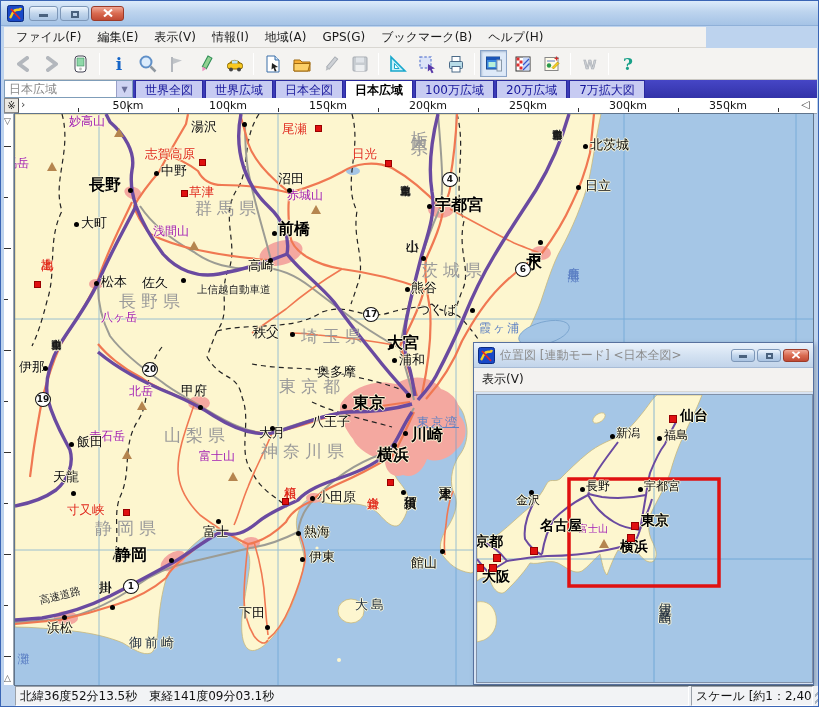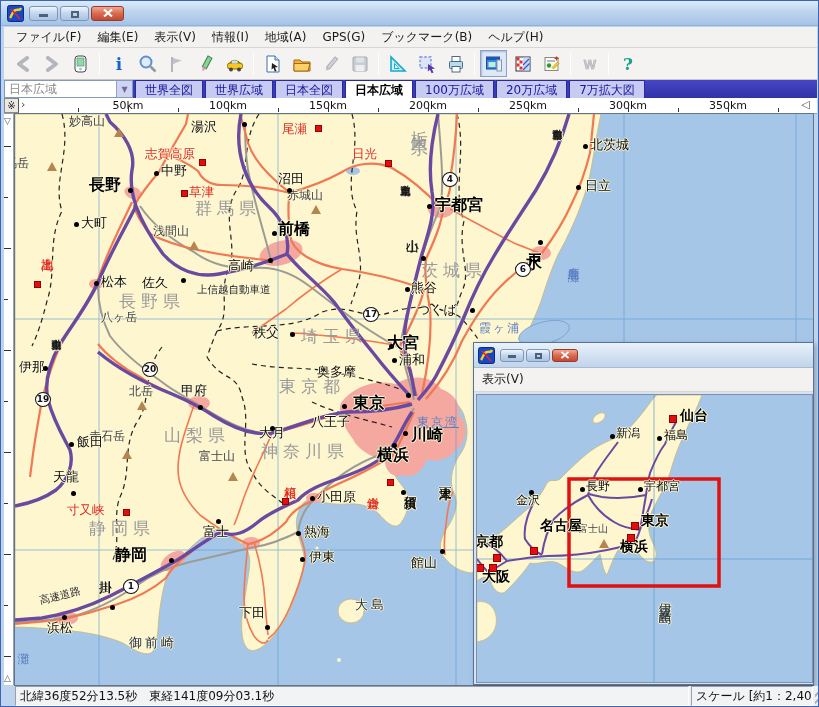--- a/index.html
+++ b/index.html
@@ -14,21 +14,21 @@
   .title-text{font-size:12px;color:#13254a;flex:1 1 auto;white-space:nowrap;overflow:hidden;}
   .winbtns{display:flex;gap:2px;}
   .wbtn{width:29px;height:15px;border:1px solid #7d97b8;border-radius:3px;position:relative;
     background:linear-gradient(#eef5fd,#c2d6ec 50%,#aac4e2);}
   .wbtn.close{width:33px;border-color:#9c3a28;background:linear-gradient(#f0a896,#d96a50 50%,#c04a34);}
   .wbtn .dash{position:absolute;left:9px;bottom:3px;width:9px;height:3px;background:#4a627e;}
   .wbtn .box{position:absolute;left:10px;top:4px;width:8px;height:7px;border:2px solid #4a627e;}
   .wbtn svg{position:absolute;left:50%;top:50%;transform:translate(-50%,-50%);}
 
   
-  .menubar{position:absolute;left:3px;top:26px;width:813px;height:21px;background:#f3f2f0;
+  .menubar{position:absolute;left:3px;top:26px;width:702px;height:21px;background:#f3f2f0;
     display:flex;align-items:center;padding-left:4px;border-bottom:1px solid #d9d7d2;}
   .menu-item{font-size:12px;color:#1a1a1a;padding:2px 8px;cursor:default;}
 
   
   .toolbar{position:absolute;left:3px;top:47px;width:813px;height:32px;background:#f4f3f1;
     display:flex;align-items:center;padding-left:4px;border-bottom:1px solid #c9c7c2;}
   .tb-btn{width:27px;height:27px;border:1px solid transparent;background:transparent;margin:0 1px;
     display:flex;align-items:center;justify-content:center;padding:0;}
   .tb-btn.active{border:1px solid #8aa4c8;background:#dde9f8;box-shadow:inset 1px 1px 2px rgba(70,100,140,.35);}
   .tb-btn.disabled{opacity:.85;}
@@ -60,21 +60,21 @@
   .map{position:absolute;left:13px;top:112px;width:800px;height:573px;border:1px solid #60748c;overflow:hidden;background:#a5c6e6;}
   .map svg.basemap{position:absolute;left:0;top:0;}
   .map-labels{position:absolute;left:0;top:0;width:800px;height:573px;pointer-events:none;}
 
   .ml{position:absolute;white-space:nowrap;line-height:1.05;
     text-shadow:1px 0 0 #fdf8d8,-1px 0 0 #fdf8d8,0 1px 0 #fdf8d8,0 -1px 0 #fdf8d8;}
   .lb-v{writing-mode:vertical-rl;text-orientation:upright;}
   .lb-city{font-size:13px;color:#0a0a0a;}
   .lb-city-b{font-size:16px;font-weight:bold;color:#000;}
   .lb-pref{font-size:17px;color:#9a9a9a;letter-spacing:5px;text-shadow:none;}
-  .lb-mtn{font-size:12px;color:#404040;}
+  .lb-mtn{font-size:12px;color:#a21caf;}
   .lb-res{font-size:12.5px;color:#e02818;}
   .lb-water{font-size:12px;color:#5b7fc4;letter-spacing:2px;font-family:"DejaVu Serif","Liberation Serif",serif;text-shadow:none;}
   .lb-road{font-size:10.5px;color:#1a1a1a;}
   .lb-cape{font-size:13px;color:#23303f;letter-spacing:3px;font-family:"DejaVu Serif","Liberation Serif",serif;}
   .mk{position:absolute;}
   .mk-dot{width:5px;height:5px;border-radius:50%;background:#000;}
   .mk-sq{width:7px;height:7px;background:#e01010;border:1px solid #900;}
   .mk-tri{width:0;height:0;border-left:5px solid transparent;border-right:5px solid transparent;border-bottom:9px solid #b5854f;}
   .shield{position:absolute;width:16px;height:15px;background:#fff;border:1.5px solid #111;border-radius:50%;
     font-size:9px;font-weight:bold;color:#111;text-align:center;line-height:12px;}
@@ -476,21 +476,21 @@
         <span class="ml lb-city" style="left: 86px; top: 161px;">松本</span>
         <span class="ml lb-city" style="left: 127px; top: 162px;">佐久</span>
         <span class="ml lb-pref" style="left: 104px; top: 179px;">長野県</span>
         <span class="ml lb-road" style="left: 182px; top: 170px;">上信越自動車道</span>
         <span class="ml lb-mtn" style="left: 86px; top: 197px;">八ヶ岳</span>
         <span class="ml lb-res" style="left: 267px; top: 8px;">尾瀬</span>
         <span class="ml lb-res" style="left: 337px; top: 33px;">日光</span>
         <span class="ml lb-city" style="left: 263px; top: 58px;">沼田</span>
         <span class="ml lb-mtn" style="left: 272px; top: 75px;">赤城山</span>
         <span class="ml lb-city-b" style="left: 263px; top: 107px;">前橋</span>
-        <span class="ml lb-city" style="left: 213px; top: 145px; font-family: Liberation Serif, serif;">高崎</span>
+        <span class="ml lb-city" style="left: 233px; top: 145px; font-family: Liberation Serif, serif;">高崎</span>
         <span class="ml lb-city" style="left: 396px; top: 167px;">熊谷</span>
         <span class="ml lb-city" style="left: 238px; top: 212px;">秩父</span>
         <span class="ml lb-pref" style="left: 286px; top: 214px;">埼玉県</span>
         <span class="ml lb-pref lb-v" style="left: 395px; top: 3px;">栃木県</span>
         <span class="ml lb-road lb-v" style="left: 385px; top: 63px;">東北自動車道</span>
         <span class="ml lb-city lb-v" style="left: 390px; top: 115px;">小山</span>
         <span class="ml lb-city-b" style="left: 420px; top: 83px;">宇都宮</span>
         <span class="ml lb-road lb-v" style="left: 537px; top: 7px;">常磐自動車道</span>
         <span class="ml lb-city" style="left: 575px; top: 24px;">北茨城</span>
         <span class="ml lb-city" style="left: 570px; top: 65px;">日立</span>
@@ -513,21 +513,21 @@
         <span class="ml lb-city" style="left: 166px; top: 270px;">甲府</span>
         <span class="ml lb-pref" style="left: 149px; top: 313px;">山梨県</span>
         <span class="ml lb-mtn" style="left: 184px; top: 336px;">富士山</span>
         <span class="ml lb-mtn" style="left: 114px; top: 271px;">北岳</span>
         <span class="ml lb-mtn" style="left: 74px; top: 316px;">赤石岳</span>
         <span class="ml lb-city" style="left: 4px; top: 246px;">伊那</span>
         <span class="ml lb-road lb-v" style="left: 36px; top: 217px;">中央自動車道</span>
         <span class="ml lb-city" style="left: 62px; top: 321px;">飯田</span>
         <span class="ml lb-city" style="left: 38px; top: 356px;">天龍</span>
         <span class="ml lb-res" style="left: 52px; top: 389px;">寸又峡</span>
-        <span class="ml lb-pref" style="left: 74px; top: 406px;">静岡県</span>
+        <span class="ml lb-pref" style="left: 80px; top: 406px;">静岡県</span>
         <span class="ml lb-city" style="left: 188px; top: 411px;">富士</span>
         <span class="ml lb-city-b" style="left: 100px; top: 433px;">静岡</span>
         <span class="ml lb-city lb-v" style="left: 83px; top: 456px;">掛川</span>
         <span class="ml lb-road" style="left: 24px; top: 476px; transform: rotate(-14deg);">高速道路</span>
         <span class="ml lb-city" style="left: 32px; top: 507px;">浜松</span>
         <span class="ml lb-cape" style="left: 114px; top: 522px;">御前崎</span>
         <span class="ml lb-city" style="left: 224px; top: 492px;">下田</span>
         <span class="ml lb-city" style="left: 289px; top: 411px;">熱海</span>
         <span class="ml lb-city" style="left: 294px; top: 436px;">伊東</span>
         <span class="ml lb-res lb-v" style="left: 269px; top: 363px;">箱根</span>
@@ -600,20 +600,21 @@
       </div>
   </div>
 
   <div class="overview ov">
     <div class="ov-title">
       <svg class="app-icon" viewBox="0 0 17 17">
         <rect x="0.5" y="0.5" width="16" height="16" rx="2" fill="#1848c8" stroke="#0a2a80"></rect>
         <path d="M3 13 C6 9 5 6 9 5 C12 4 13 6 14 3" stroke="#f8d020" stroke-width="2.4" fill="none"></path>
         <path d="M4 4 L13 14" stroke="#e02828" stroke-width="1.8"></path>
       </svg>
+      <span class="title-text" style="flex:1">位置図 [連動モード] &lt;日本全図&gt;</span>
       <span class="winbtns">
         <span class="wbtn">
             <span class="dash"></span>
           </span>
         <span class="wbtn">
             <span class="box"></span>
           </span>
         <span class="wbtn close">
           <svg width="10" height="8" viewBox="0 0 11 9">
               <path d="M1.5 1 L9.5 8 M9.5 1 L1.5 8" stroke="#fff" stroke-width="2.2"></path>

